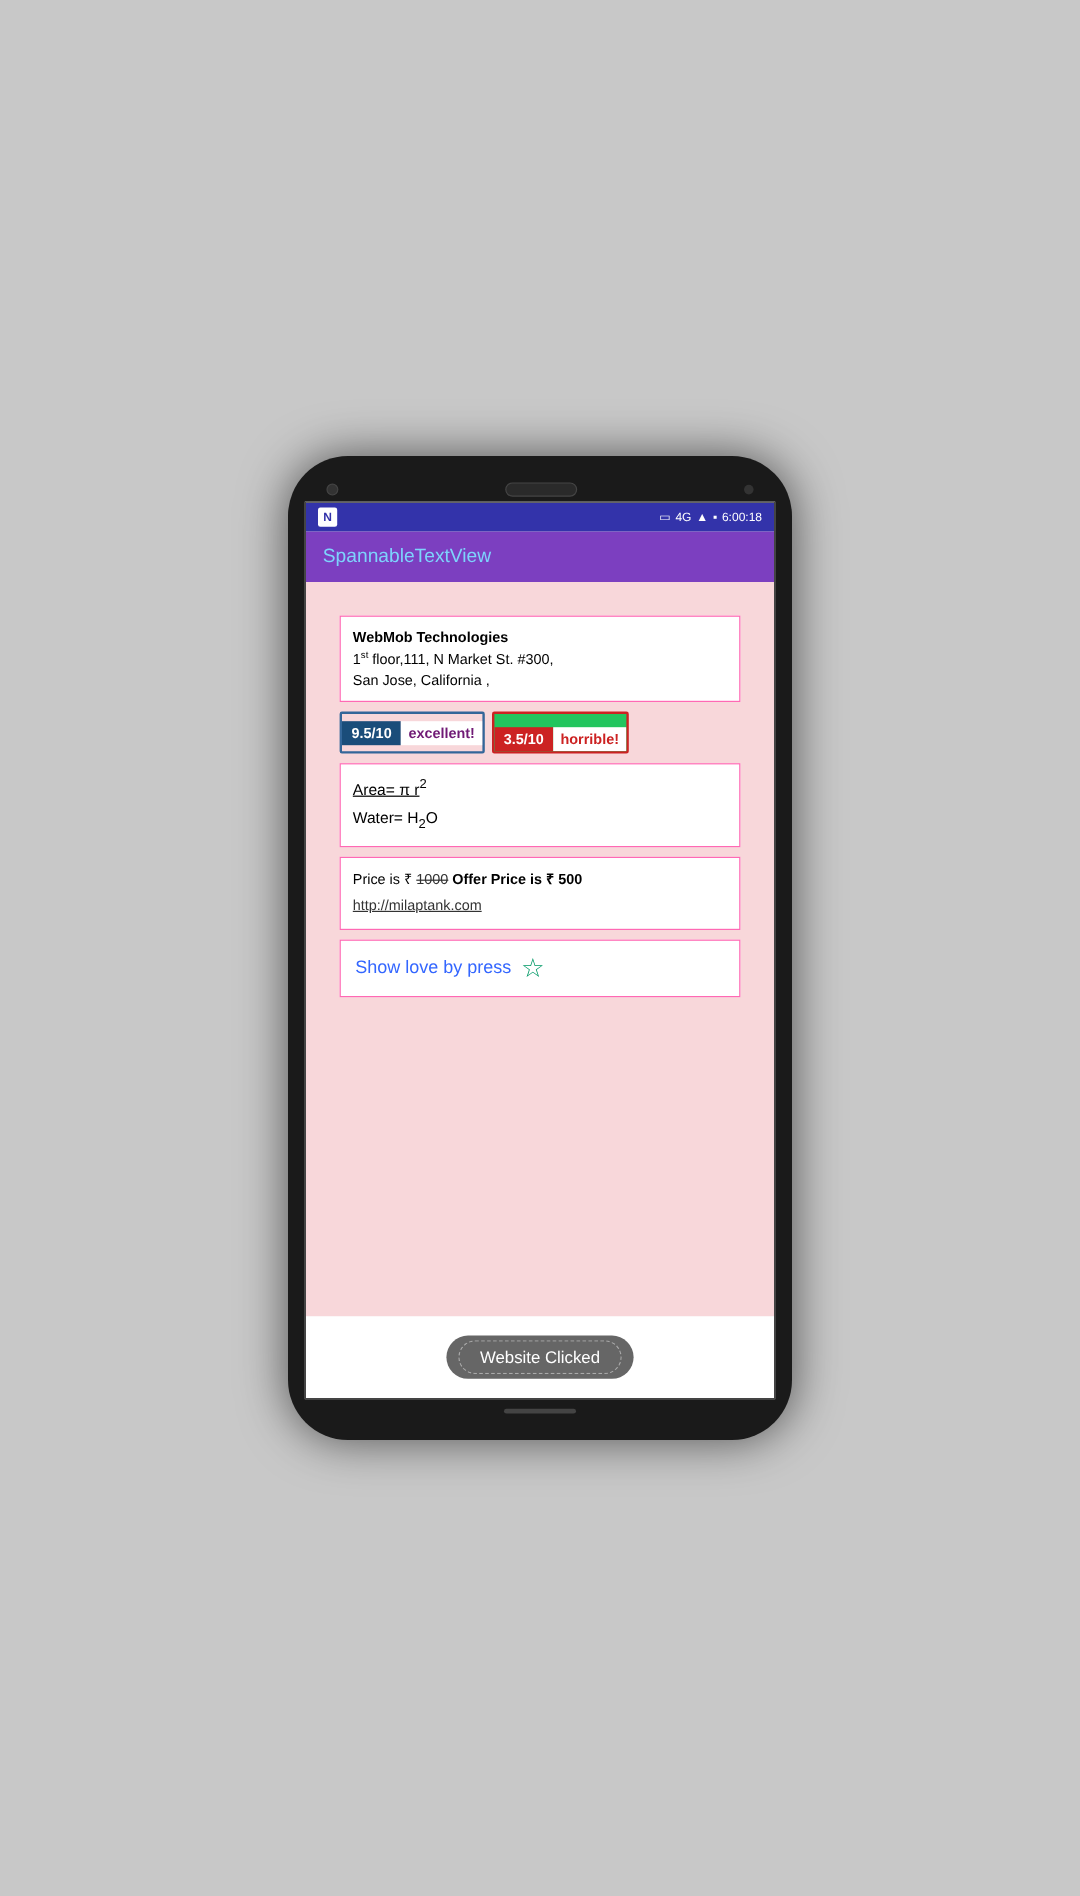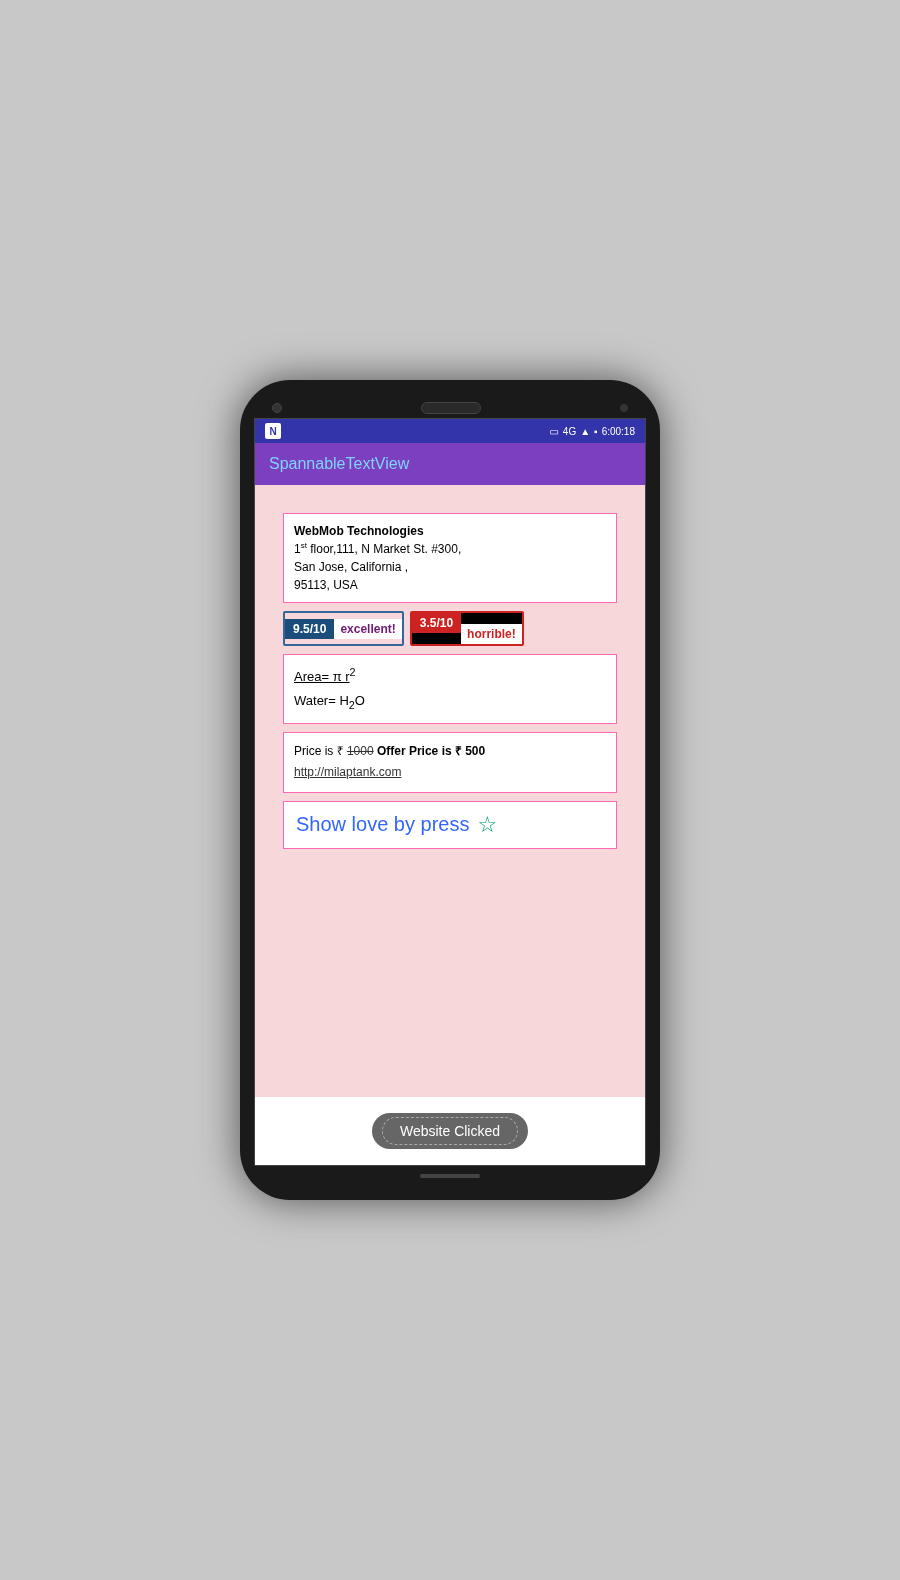--- a/index.html
+++ b/index.html
@@ -179,26 +179,26 @@
     .badge-label-excellent {
       color: #701a75;
       font-size: 12px;
       font-weight: bold;
       padding: 3px 6px;
       background: white;
     }
 
     .badge-horrible {
       display: inline-flex;
-      align-items: flex-start;
+      align-items: flex-end;
       border: 2px solid #cc2222;
       overflow: hidden;
       border-radius: 2px;
       width: fit-content;
-      background: #000000;
+      background: #22c55e;
     }
 
     .badge-score-red {
       background: #cc2222;
       color: white;
       font-size: 12px;
       padding: 3px 8px;
       font-weight: bold;
     }
 
@@ -248,21 +248,21 @@
       display: flex;
       align-items: center;
       gap: 8px;
       background: white;
       border: 1.5px solid #ff69b4;
       padding: 10px 12px;
     }
 
     .love-text {
       color: #3366ff;
-      font-size: 20px;
+      font-size: 15px;
       font-weight: 400;
     }
 
     .star-icon {
       color: #009966;
       font-size: 22px;
     }
 
     
     .bottom-area {
@@ -336,21 +336,20 @@
     </div>
 
     <div class="main-content">
 
       <div class="card card-address">
         <div class="company-name">WebMob Technologies</div>
         <div>
           <span>1</span><span class="superscript">st</span><span> floor,111, N Market St. #300,</span>
         </div>
         <div>San Jose, California ,</div>
-        <div>95113, USA</div>
       </div>
 
       <div class="ratings-row">
         <div class="badge-excellent">
           <span class="badge-score-blue">9.5/10</span>
           <span class="badge-label-excellent">excellent!</span>
         </div>
         <div class="badge-horrible">
           <span class="badge-score-red">3.5/10</span>
           <span class="badge-label-horrible">horrible!</span>

